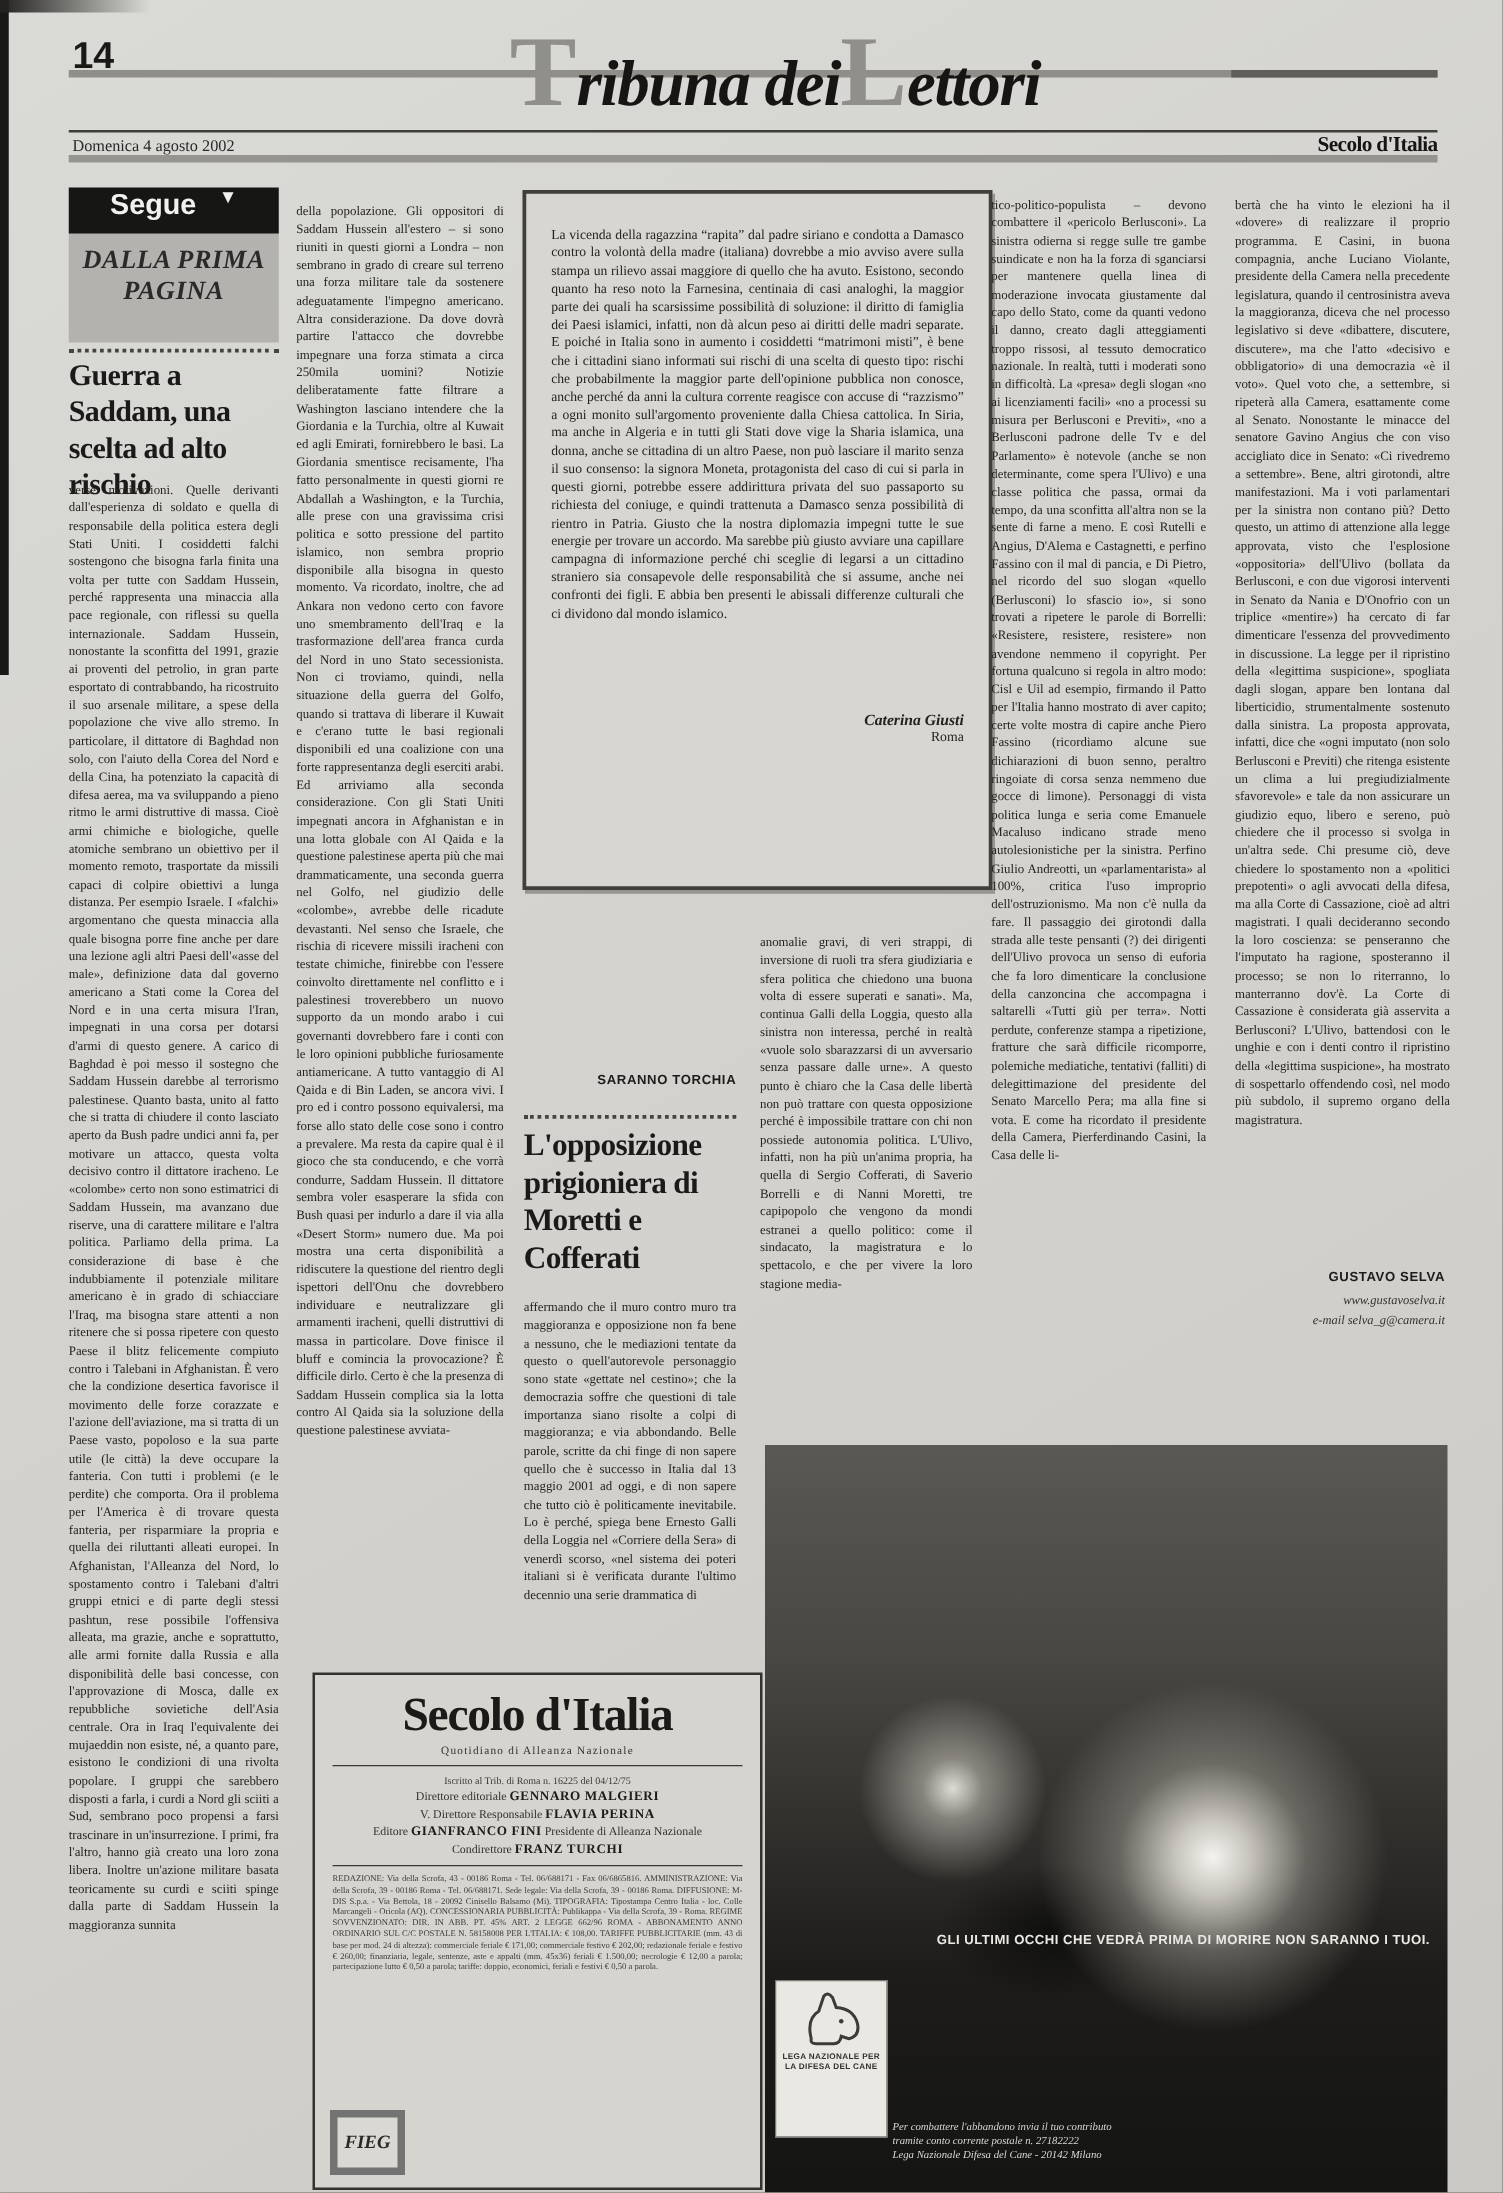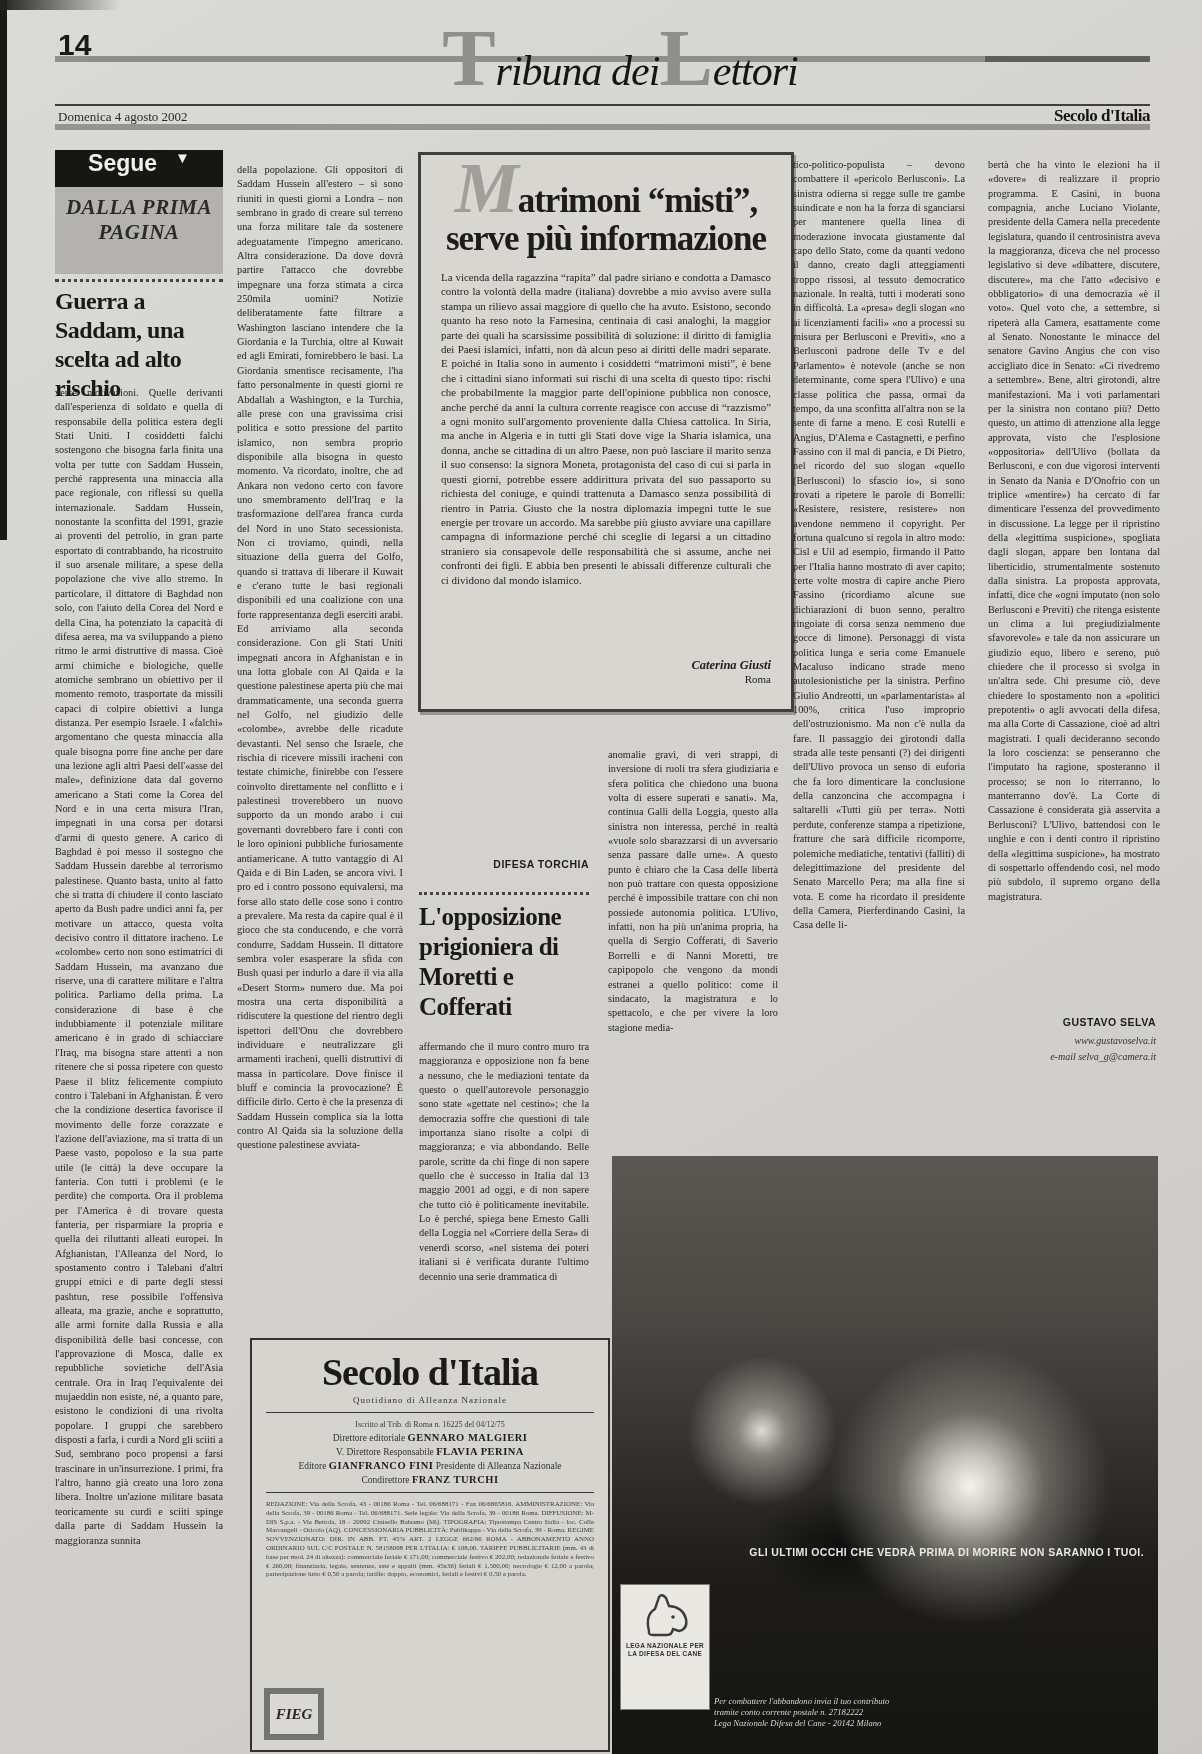--- a/index.html
+++ b/index.html
@@ -8,21 +8,21 @@
     font-family:"Liberation Serif","DejaVu Serif",serif;color:#232220;}
   .abs{position:absolute;}
   .edge-left{left:0;top:0;width:7px;height:540px;background:#181816;}
   .edge-top{left:0;top:0;width:120px;height:10px;background:linear-gradient(to right,#232220,rgba(0,0,0,0));}
   .rule-thick{background:#8f8e89;height:6px;}
   .rule-thick .dark-seg{position:absolute;right:0;top:0;height:100%;width:165px;background:#5f5e5b;}
   .rule-thin{background:#3f3e3b;height:2px;}
   .pagenum{font-family:"Liberation Sans","DejaVu Sans",sans-serif;font-weight:bold;font-size:30px;color:#1a1918;}
   .masthead{display:flex;align-items:baseline;justify-content:center;white-space:nowrap;}
   .masthead .bigcap{font-size:80px;line-height:60px;font-weight:bold;color:#908f8b;}
-  .masthead .ital{font-size:42px;font-weight:normal;font-style:italic;color:#161514;letter-spacing:-1px;}
+  .masthead .ital{font-size:52px;font-weight:bold;font-style:italic;color:#161514;letter-spacing:-1px;}
   .dateline{font-size:13px;color:#2a2927;}
   .brand{font-size:17px;font-weight:bold;color:#161514;text-align:right;letter-spacing:-0.5px;}
   .col{ text-align:justify;font-size:10.3px;line-height:14.35px;color:#26241f;overflow:hidden;
     text-justify:inter-word;}
   .segue-bar{background:#161615;color:#f2f1ed;font-family:"Liberation Sans","DejaVu Sans",sans-serif;
     font-weight:bold;font-size:23px;display:flex;align-items:flex-start;justify-content:center;gap:18px;height:37px;}
   .segue-tri{font-size:15px;line-height:15px;}
   .segue-gray{background:#b3b2ae;text-align:center;font-style:italic;font-weight:bold;font-size:21px;
     line-height:25px;color:#2b2a28;padding-top:8px;height:79px;letter-spacing:0.5px;}
   .dotted{border-top:3px dotted #454440;}
@@ -94,32 +94,28 @@
     </div>
     <div class="segue-gray">DALLA PRIMA PAGINA</div>
   </div>
   <div class="abs dotted" style="left:55px;top:279px;width:168px;"></div>
   <div class="abs headline1" style="left:55px;top:287px;width:168px;">Guerra a Saddam, una scelta ad alto rischio</div>
   <div class="abs col" style="left:55px;top:386px;width:168px;height:1360px;">verse motivazioni. Quelle derivanti dall'esperienza di soldato e quella di responsabile della politica estera degli Stati Uniti. I cosiddetti falchi sostengono che bisogna farla finita una volta per tutte con Saddam Hussein, perché rappresenta una minaccia alla pace regionale, con riflessi su quella internazionale. Saddam Hussein, nonostante la sconfitta del 1991, grazie ai proventi del petrolio, in gran parte esportato di contrabbando, ha ricostruito il suo arsenale militare, a spese della popolazione che vive allo stremo. In particolare, il dittatore di Baghdad non solo, con l'aiuto della Corea del Nord e della Cina, ha potenziato la capacità di difesa aerea, ma va sviluppando a pieno ritmo le armi distruttive di massa. Cioè armi chimiche e biologiche, quelle atomiche sembrano un obiettivo per il momento remoto, trasportate da missili capaci di colpire obiettivi a lunga distanza. Per esempio Israele. I «falchi» argomentano che questa minaccia alla quale bisogna porre fine anche per dare una lezione agli altri Paesi dell'«asse del male», definizione data dal governo americano a Stati come la Corea del Nord e in una certa misura l'Iran, impegnati in una corsa per dotarsi d'armi di questo genere. A carico di Baghdad è poi messo il sostegno che Saddam Hussein darebbe al terrorismo palestinese. Quanto basta, unito al fatto che si tratta di chiudere il conto lasciato aperto da Bush padre undici anni fa, per motivare un attacco, questa volta decisivo contro il dittatore iracheno. Le «colombe» certo non sono estimatrici di Saddam Hussein, ma avanzano due riserve, una di carattere militare e l'altra politica. Parliamo della prima. La considerazione di base è che indubbiamente il potenziale militare americano è in grado di schiacciare l'Iraq, ma bisogna stare attenti a non ritenere che si possa ripetere con questo Paese il blitz felicemente compiuto contro i Talebani in Afghanistan. È vero che la condizione desertica favorisce il movimento delle forze corazzate e l'azione dell'aviazione, ma si tratta di un Paese vasto, popoloso e la sua parte utile (le città) la deve occupare la fanteria. Con tutti i problemi (e le perdite) che comporta. Ora il problema per l'America è di trovare questa fanteria, per risparmiare la propria e quella dei riluttanti alleati europei. In Afghanistan, l'Alleanza del Nord, lo spostamento contro i Talebani d'altri gruppi etnici e di parte degli stessi pashtun, rese possibile l'offensiva alleata, ma grazie, anche e soprattutto, alle armi fornite dalla Russia e alla disponibilità delle basi concesse, con l'approvazione di Mosca, dalle ex repubbliche sovietiche dell'Asia centrale. Ora in Iraq l'equivalente dei mujaeddin non esiste, né, a quanto pare, esistono le condizioni di una rivolta popolare. I gruppi che sarebbero disposti a farla, i curdi a Nord gli sciiti a Sud, sembrano poco propensi a farsi trascinare in un'insurrezione. I primi, fra l'altro, hanno già creato una loro zona libera. Inoltre un'azione militare basata teoricamente su curdi e sciiti spinge dalla parte di Saddam Hussein la maggioranza sunnita</div>
 
   <div class="abs col" style="left:237px;top:163px;width:166px;height:1170px;">della popolazione. Gli oppositori di Saddam Hussein all'estero – si sono riuniti in questi giorni a Londra – non sembrano in grado di creare sul terreno una forza militare tale da sostenere adeguatamente l'impegno americano. Altra considerazione. Da dove dovrà partire l'attacco che dovrebbe impegnare una forza stimata a circa 250mila uomini? Notizie deliberatamente fatte filtrare a Washington lasciano intendere che la Giordania e la Turchia, oltre al Kuwait ed agli Emirati, fornirebbero le basi. La Giordania smentisce recisamente, l'ha fatto personalmente in questi giorni re Abdallah a Washington, e la Turchia, alle prese con una gravissima crisi politica e sotto pressione del partito islamico, non sembra proprio disponibile alla bisogna in questo momento. Va ricordato, inoltre, che ad Ankara non vedono certo con favore uno smembramento dell'Iraq e la trasformazione dell'area franca curda del Nord in uno Stato secessionista. Non ci troviamo, quindi, nella situazione della guerra del Golfo, quando si trattava di liberare il Kuwait e c'erano tutte le basi regionali disponibili ed una coalizione con una forte rappresentanza degli eserciti arabi. Ed arriviamo alla seconda considerazione. Con gli Stati Uniti impegnati ancora in Afghanistan e in una lotta globale con Al Qaida e la questione palestinese aperta più che mai drammaticamente, una seconda guerra nel Golfo, nel giudizio delle «colombe», avrebbe delle ricadute devastanti. Nel senso che Israele, che rischia di ricevere missili iracheni con testate chimiche, finirebbe con l'essere coinvolto direttamente nel conflitto e i palestinesi troverebbero un nuovo supporto da un mondo arabo i cui governanti dovrebbero fare i conti con le loro opinioni pubbliche furiosamente antiamericane. A tutto vantaggio di Al Qaida e di Bin Laden, se ancora vivi. I pro ed i contro possono equivalersi, ma forse allo stato delle cose sono i contro a prevalere. Ma resta da capire qual è il gioco che sta conducendo, e che vorrà condurre, Saddam Hussein. Il dittatore sembra voler esasperare la sfida con Bush quasi per indurlo a dare il via alla «Desert Storm» numero due. Ma poi mostra una certa disponibilità a ridiscutere la questione del rientro degli ispettori dell'Onu che dovrebbero individuare e neutralizzare gli armamenti iracheni, quelli distruttivi di massa in particolare. Dove finisce il bluff e comincia la provocazione? È difficile dirlo. Certo è che la presenza di Saddam Hussein complica sia la lotta contro Al Qaida sia la soluzione della questione palestinese avviata-</div>
 
   <div class="abs mbox" style="left:418px;top:152px;width:330px;height:530px;">
-    <div class="mbox-title">
-      <span class="bigM">M</span><span>atrimoni “misti”,</span><br>
-      <span>serve più informazione</span>
-    </div>
     <div class="mbox-body">La vicenda della ragazzina “rapita” dal padre siriano e condotta a Damasco contro la volontà della madre (italiana) dovrebbe a mio avviso avere sulla stampa un rilievo assai maggiore di quello che ha avuto. Esistono, secondo quanto ha reso noto la Farnesina, centinaia di casi analoghi, la maggior parte dei quali ha scarsissime possibilità di soluzione: il diritto di famiglia dei Paesi islamici, infatti, non dà alcun peso ai diritti delle madri separate. E poiché in Italia sono in aumento i cosiddetti “matrimoni misti”, è bene che i cittadini siano informati sui rischi di una scelta di questo tipo: rischi che probabilmente la maggior parte dell'opinione pubblica non conosce, anche perché da anni la cultura corrente reagisce con accuse di “razzismo” a ogni monito sull'argomento proveniente dalla Chiesa cattolica. In Siria, ma anche in Algeria e in tutti gli Stati dove vige la Sharia islamica, una donna, anche se cittadina di un altro Paese, non può lasciare il marito senza il suo consenso: la signora Moneta, protagonista del caso di cui si parla in questi giorni, potrebbe essere addirittura privata del suo passaporto su richiesta del coniuge, e quindi trattenuta a Damasco senza possibilità di rientro in Patria. Giusto che la nostra diplomazia impegni tutte le sue energie per trovare un accordo. Ma sarebbe più giusto avviare una capillare campagna di informazione perché chi sceglie di legarsi a un cittadino straniero sia consapevole delle responsabilità che si assume, anche nei confronti dei figli. E abbia ben presenti le abissali differenze culturali che ci dividono dal mondo islamico.</div>
     <div class="mbox-sig">
       <span>Caterina Giusti</span>
       <span class="place">Roma</span>
     </div>
   </div>
 
-  <div class="abs sig-sans" style="left:419px;top:858px;width:170px;">DIFESA TORCHIA</div>
+  <div class="abs sig-sans" style="left:419px;top:858px;width:170px;">SARANNO TORCHIA</div>
   <div class="abs dotted" style="left:419px;top:892px;width:170px;"></div>
   <div class="abs headline2" style="left:419px;top:902px;width:170px;">L'opposizione prigioniera di Moretti e Cofferati</div>
   <div class="abs col" style="left:419px;top:1040px;width:170px;height:290px;">affermando che il muro contro muro tra maggioranza e opposizione non fa bene a nessuno, che le mediazioni tentate da questo o quell'autorevole personaggio sono state «gettate nel cestino»; che la democrazia soffre che questioni di tale importanza siano risolte a colpi di maggioranza; e via abbondando. Belle parole, scritte da chi finge di non sapere quello che è successo in Italia dal 13 maggio 2001 ad oggi, e di non sapere che tutto ciò è politicamente inevitabile. Lo è perché, spiega bene Ernesto Galli della Loggia nel «Corriere della Sera» di venerdì scorso, «nel sistema dei poteri italiani si è verificata durante l'ultimo decennio una serie drammatica di</div>
 
   <div class="abs col" style="left:608px;top:748px;width:170px;height:335px;">anomalie gravi, di veri strappi, di inversione di ruoli tra sfera giudiziaria e sfera politica che chiedono una buona volta di essere superati e sanati». Ma, continua Galli della Loggia, questo alla sinistra non interessa, perché in realtà «vuole solo sbarazzarsi di un avversario senza passare dalle urne». A questo punto è chiaro che la Casa delle libertà non può trattare con questa opposizione perché è impossibile trattare con chi non possiede autonomia politica. L'Ulivo, infatti, non ha più un'anima propria, ha quella di Sergio Cofferati, di Saverio Borrelli e di Nanni Moretti, tre capipopolo che vengono da mondi estranei a quello politico: come il sindacato, la magistratura e lo spettacolo, e che per vivere la loro stagione media-</div>
 
   <div class="abs col" style="left:793px;top:158px;width:172px;height:928px;">tico-politico-populista – devono combattere il «pericolo Berlusconi». La sinistra odierna si regge sulle tre gambe suindicate e non ha la forza di sganciarsi per mantenere quella linea di moderazione invocata giustamente dal capo dello Stato, come da quanti vedono il danno, creato dagli atteggiamenti troppo rissosi, al tessuto democratico nazionale. In realtà, tutti i moderati sono in difficoltà. La «presa» degli slogan «no ai licenziamenti facili» «no a processi su misura per Berlusconi e Previti», «no a Berlusconi padrone delle Tv e del Parlamento» è notevole (anche se non determinante, come spera l'Ulivo) e una classe politica che passa, ormai da tempo, da una sconfitta all'altra non se la sente di farne a meno. E così Rutelli e Angius, D'Alema e Castagnetti, e perfino Fassino con il mal di pancia, e Di Pietro, nel ricordo del suo slogan «quello (Berlusconi) lo sfascio io», si sono trovati a ripetere le parole di Borrelli: «Resistere, resistere, resistere» non avendone nemmeno il copyright. Per fortuna qualcuno si regola in altro modo: Cisl e Uil ad esempio, firmando il Patto per l'Italia hanno mostrato di aver capito; certe volte mostra di capire anche Piero Fassino (ricordiamo alcune sue dichiarazioni di buon senno, peraltro ringoiate di corsa senza nemmeno due gocce di limone). Personaggi di vista politica lunga e seria come Emanuele Macaluso indicano strade meno autolesionistiche per la sinistra. Perfino Giulio Andreotti, un «parlamentarista» al 100%, critica l'uso improprio dell'ostruzionismo. Ma non c'è nulla da fare. Il passaggio dei girotondi dalla strada alle teste pensanti (?) dei dirigenti dell'Ulivo provoca un senso di euforia che fa loro dimenticare la conclusione della canzoncina che accompagna i saltarelli «Tutti giù per terra». Notti perdute, conferenze stampa a ripetizione, fratture che sarà difficile ricomporre, polemiche mediatiche, tentativi (falliti) di delegittimazione del presidente del Senato Marcello Pera; ma alla fine si vota. E come ha ricordato il presidente della Camera, Pierferdinando Casini, la Casa delle li-</div>
 
   <div class="abs col" style="left:988px;top:158px;width:172px;height:852px;">bertà che ha vinto le elezioni ha il «dovere» di realizzare il proprio programma. E Casini, in buona compagnia, anche Luciano Violante, presidente della Camera nella precedente legislatura, quando il centrosinistra aveva la maggioranza, diceva che nel processo legislativo si deve «dibattere, discutere, discutere», ma che l'atto «decisivo e obbligatorio» di una democrazia «è il voto». Quel voto che, a settembre, si ripeterà alla Camera, esattamente come al Senato. Nonostante le minacce del senatore Gavino Angius che con viso accigliato dice in Senato: «Ci rivedremo a settembre». Bene, altri girotondi, altre manifestazioni. Ma i voti parlamentari per la sinistra non contano più? Detto questo, un attimo di attenzione alla legge approvata, visto che l'esplosione «oppositoria» dell'Ulivo (bollata da Berlusconi, e con due vigorosi interventi in Senato da Nania e D'Onofrio con un triplice «mentire») ha cercato di far dimenticare l'essenza del provvedimento in discussione. La legge per il ripristino della «legittima suspicione», spogliata dagli slogan, appare ben lontana dal liberticidio, strumentalmente sostenuto dalla sinistra. La proposta approvata, infatti, dice che «ogni imputato (non solo Berlusconi e Previti) che ritenga esistente un clima a lui pregiudizialmente sfavorevole» e tale da non assicurare un giudizio equo, libero e sereno, può chiedere che il processo si svolga in un'altra sede. Chi presume ciò, deve chiedere lo spostamento non a «politici prepotenti» o agli avvocati della difesa, ma alla Corte di Cassazione, cioè ad altri magistrati. I quali decideranno secondo la loro coscienza: se penseranno che l'imputato ha ragione, sposteranno il processo; se non lo riterranno, lo manterranno dov'è. La Corte di Cassazione è considerata già asservita a Berlusconi? L'Ulivo, battendosi con le unghie e con i denti contro il ripristino della «legittima suspicione», ha mostrato di sospettarlo offendendo così, nel modo più subdolo, il supremo organo della magistratura.</div>
   <div class="abs sig-sans" style="left:988px;top:1016px;width:168px;">GUSTAVO SELVA</div>

